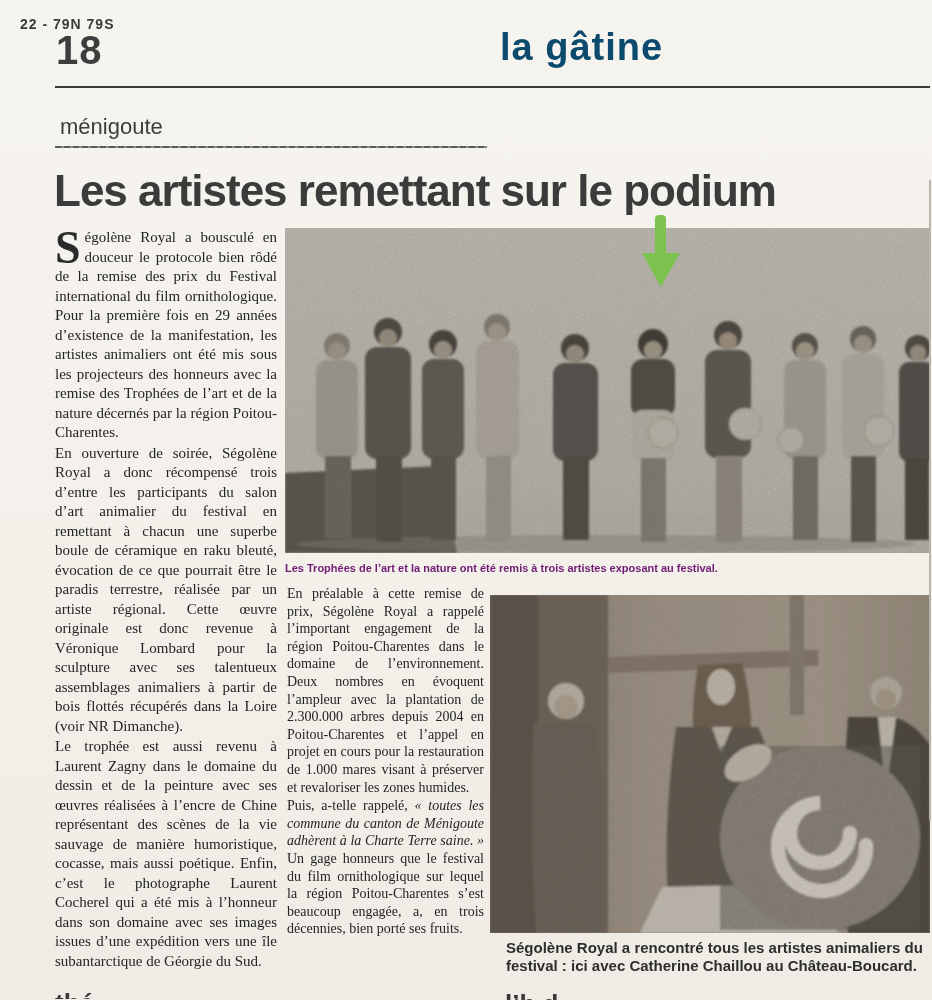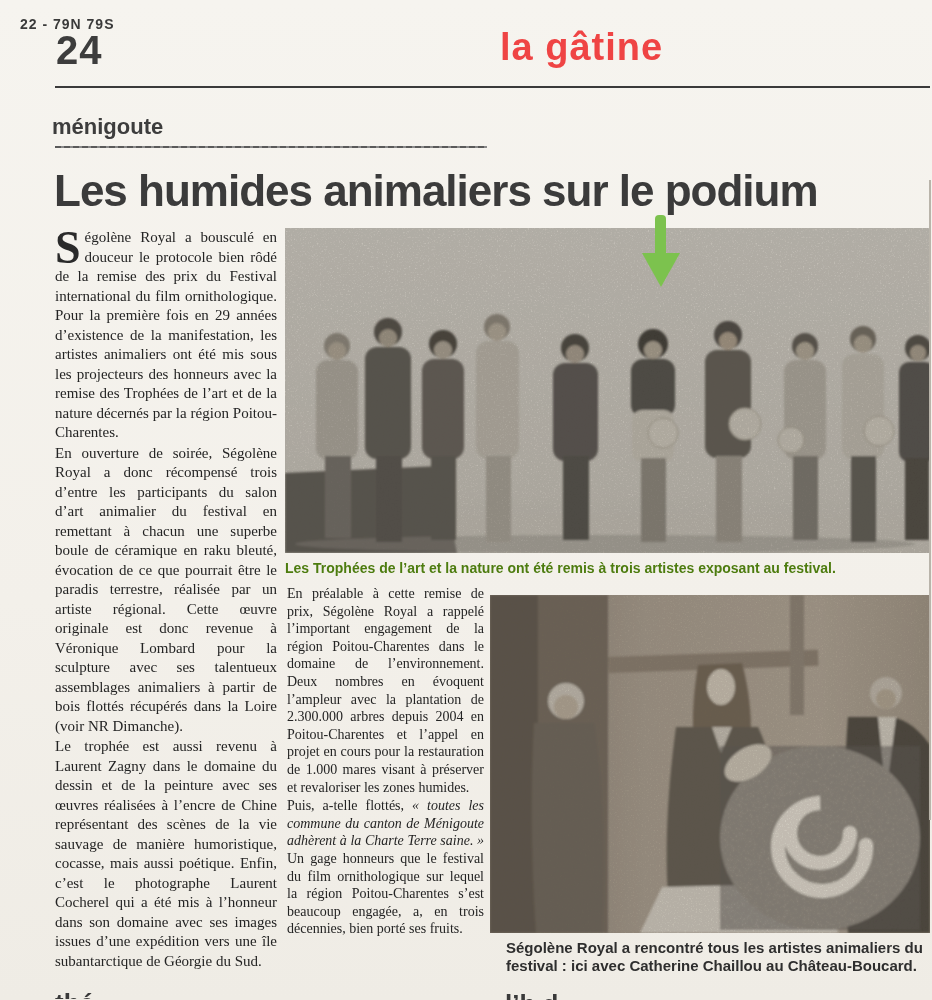--- a/index.html
+++ b/index.html
@@ -18,28 +18,28 @@
     font-weight:bold; font-size:14px; color:#3a3a3a; letter-spacing:1px;text-align:right;
   }
   .page-number {
     left:56px; top:28px;
     font-family:"Liberation Sans","DejaVu Sans",sans-serif;
     font-weight:bold; font-size:40px; color:#3d3d3d; letter-spacing:1px;
   }
   .section-title {
     left:500px; top:26px; width:260px;
     font-family:"Liberation Sans","DejaVu Sans",sans-serif;
-    font-weight:bold; font-size:38px; color:#ef4444; letter-spacing:1px;
+    font-weight:bold; font-size:38px; color:#0c4a6e; letter-spacing:1px;
   }
   .header-rule { left:55px; top:86px; width:875px; height:2px; background:#3a3a3a; }
 
   .kicker {
-    left:52px; top:114px;
-    font-family:"Liberation Sans","DejaVu Sans",sans-serif;
-    font-weight:bold; font-size:22px; color:#3d3d3d;
+    left:60px; top:114px;
+    font-family:"Liberation Sans","DejaVu Sans",sans-serif;
+    font-weight:normal; font-size:22px; color:#3d3d3d;
   }
   .kicker-rule { left:55px; top:146px; width:432px; height:2px;
     background:repeating-linear-gradient(90deg,#5a5a5a 0 6px,#8a8a8a 6px 9px); }
 
   .headline {
     left:54px; top:166px; width:800px;
     font-family:"Liberation Sans","DejaVu Sans",sans-serif;
     font-weight:bold; font-size:44px; color:#3b3b3b; letter-spacing:-1px;
   }
 
@@ -55,21 +55,21 @@
 
   .photo1 { left:285px; top:228px; width:645px; height:325px; }
   .photo2 { left:490px; top:595px; width:440px; height:338px; }
   .photo-frame { display:block; }
 
   .green-arrow { left:640px; top:213px; width:42px; height:76px; }
 
   .caption1 {
     left:285px; top:559px; width:648px;
     font-family:"Liberation Sans","DejaVu Sans",sans-serif;
-    font-weight:bold; font-size:14px; color:#4d7c0f; line-height:19px;
+    font-weight:bold; font-size:11px; color:#701a75; line-height:19px;
   }
   .caption2 {
     left:506px; top:939px; width:442px;
     font-family:"Liberation Sans","DejaVu Sans",sans-serif;
     font-weight:bold; font-size:15px; color:#2e2e2e; line-height:18px;
   }
 
   .col-mid {
     left:287px; top:585px; width:197px; height:392px;
     font-size:14px; line-height:17.6px; text-align:justify; color:#242424;
@@ -84,28 +84,28 @@
   }
   .clip-left  { left:55px;  top:988px; width:200px; }
   .clip-right { left:505px; top:989px; width:200px; }
 
   .scan-edge { left:929px; top:180px; width:2px; height:640px; background:#b9b4aa; }
 </style>
 </head>
 <body>
 
 <div class="abs edition-code">22 - 79N 79S</div>
-<div class="abs page-number">24</div>
+<div class="abs page-number">18</div>
 <div class="abs section-title">la gâtine</div>
 <div class="abs header-rule"></div>
 
 <div class="abs kicker">ménigoute</div>
 <div class="abs kicker-rule"></div>
 
-<h1 class="abs headline">Les humides animaliers sur le podium</h1>
+<h1 class="abs headline">Les artistes remettant sur le podium</h1>
 
 <div class="abs col-left">
   <p><span class="dropcap">S</span><span>égolène Royal a bousculé en douceur le protocole bien rôdé de la remise des prix du Festival international du film ornithologique. Pour la première fois en 29 années d’existence de la manifestation, les artistes animaliers ont été mis sous les projecteurs des honneurs avec la remise des Trophées de l’art et de la nature décernés par la région Poitou-Charentes.</span></p>
   <p>En ouverture de soirée, Ségolène Royal a donc récompensé trois d’entre les participants du salon d’art animalier du festival en remettant à chacun une superbe boule de céramique en raku bleuté, évocation de ce que pourrait être le paradis terrestre, réalisée par un artiste régional. Cette œuvre originale est donc revenue à Véronique Lombard pour la sculpture avec ses talentueux assemblages animaliers à partir de bois flottés récupérés dans la Loire (voir NR Dimanche).</p>
   <p>Le trophée est aussi revenu à Laurent Zagny dans le domaine du dessin et de la peinture avec ses œuvres réalisées à l’encre de Chine représentant des scènes de la vie sauvage de manière humoristique, cocasse, mais aussi poétique. Enfin, c’est le photographe Laurent Cocherel qui a été mis à l’honneur dans son domaine avec ses images issues d’une expédition vers une île subantarctique de Géorgie du Sud.</p>
 </div>
 
 <div class="abs photo1">
   <svg class="photo-frame" viewBox="0 0 645 325" width="645" height="325">
     <defs>
@@ -191,21 +191,21 @@
 
 <svg class="abs green-arrow" viewBox="0 0 42 76" width="42" height="76">
   <rect x="15" y="2" width="11" height="44" rx="4" fill="#7cc24e"></rect>
   <polygon points="2,40 40,40 21,74" fill="#7cc24e"></polygon>
 </svg>
 
 <div class="abs caption1">Les Trophées de l’art et la nature ont été remis à trois artistes exposant au festival.</div>
 
 <div class="abs col-mid">
   <p>En préalable à cette remise de prix, Ségolène Royal a rappelé l’important engagement de la région Poitou-Charentes dans le domaine de l’environnement. Deux nombres en évoquent l’ampleur avec la plantation de 2.300.000 arbres depuis 2004 en Poitou-Charentes et l’appel en projet en cours pour la restauration de 1.000 mares visant à préserver et revaloriser les zones humides.</p>
-  <p><span>Puis, a-telle flottés, </span><span class="q-italic">« toutes les commune du canton de Ménigoute adhèrent à la Charte Terre saine. »</span><span> Un gage honneurs que le festival du film ornithologique sur lequel la région Poitou-Charentes s’est beaucoup engagée, a, en trois décennies, bien porté ses fruits.</span></p>
+  <p><span>Puis, a-telle rappelé, </span><span class="q-italic">« toutes les commune du canton de Ménigoute adhèrent à la Charte Terre saine. »</span><span> Un gage honneurs que le festival du film ornithologique sur lequel la région Poitou-Charentes s’est beaucoup engagée, a, en trois décennies, bien porté ses fruits.</span></p>
 </div>
 
 <div class="abs photo2">
   <svg class="photo-frame" viewBox="0 0 440 338" width="440" height="338">
     <defs>
       <linearGradient id="wall2" x1="0" y1="0" x2="1" y2="0">
         <stop offset="0" stop-color="#8a7f70"></stop>
           <stop offset="0.35" stop-color="#ab9f8e"></stop>
           <stop offset="0.75" stop-color="#b3a795"></stop>
           <stop offset="1" stop-color="#a29684"></stop>

